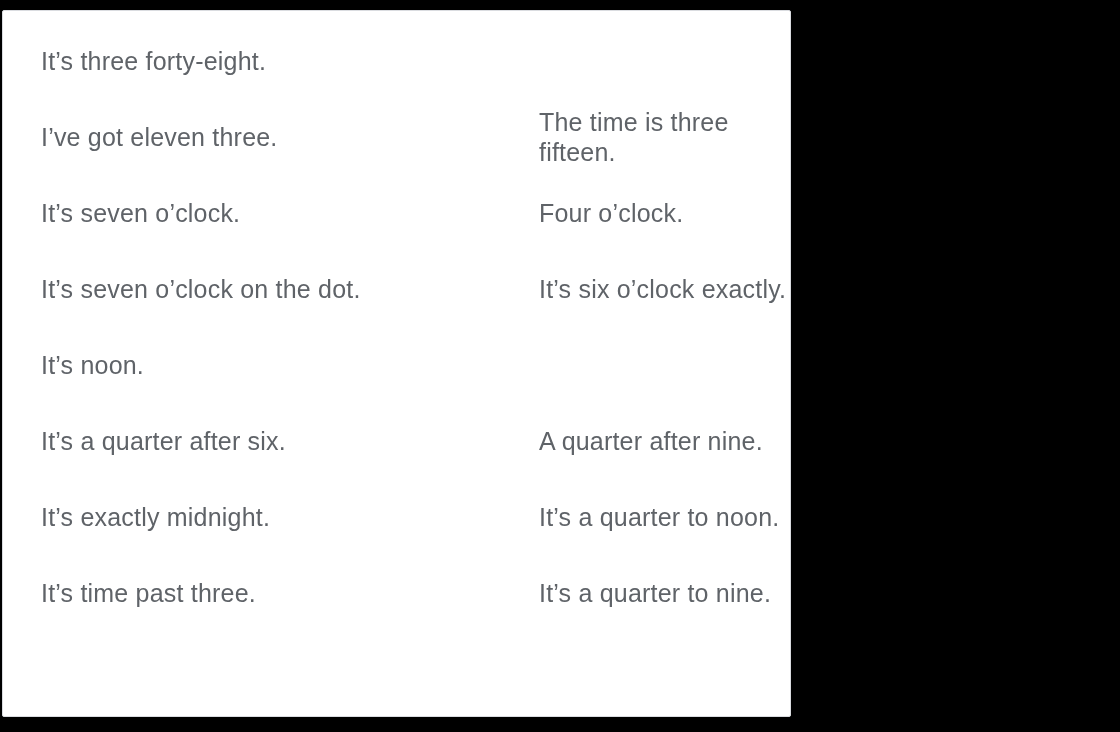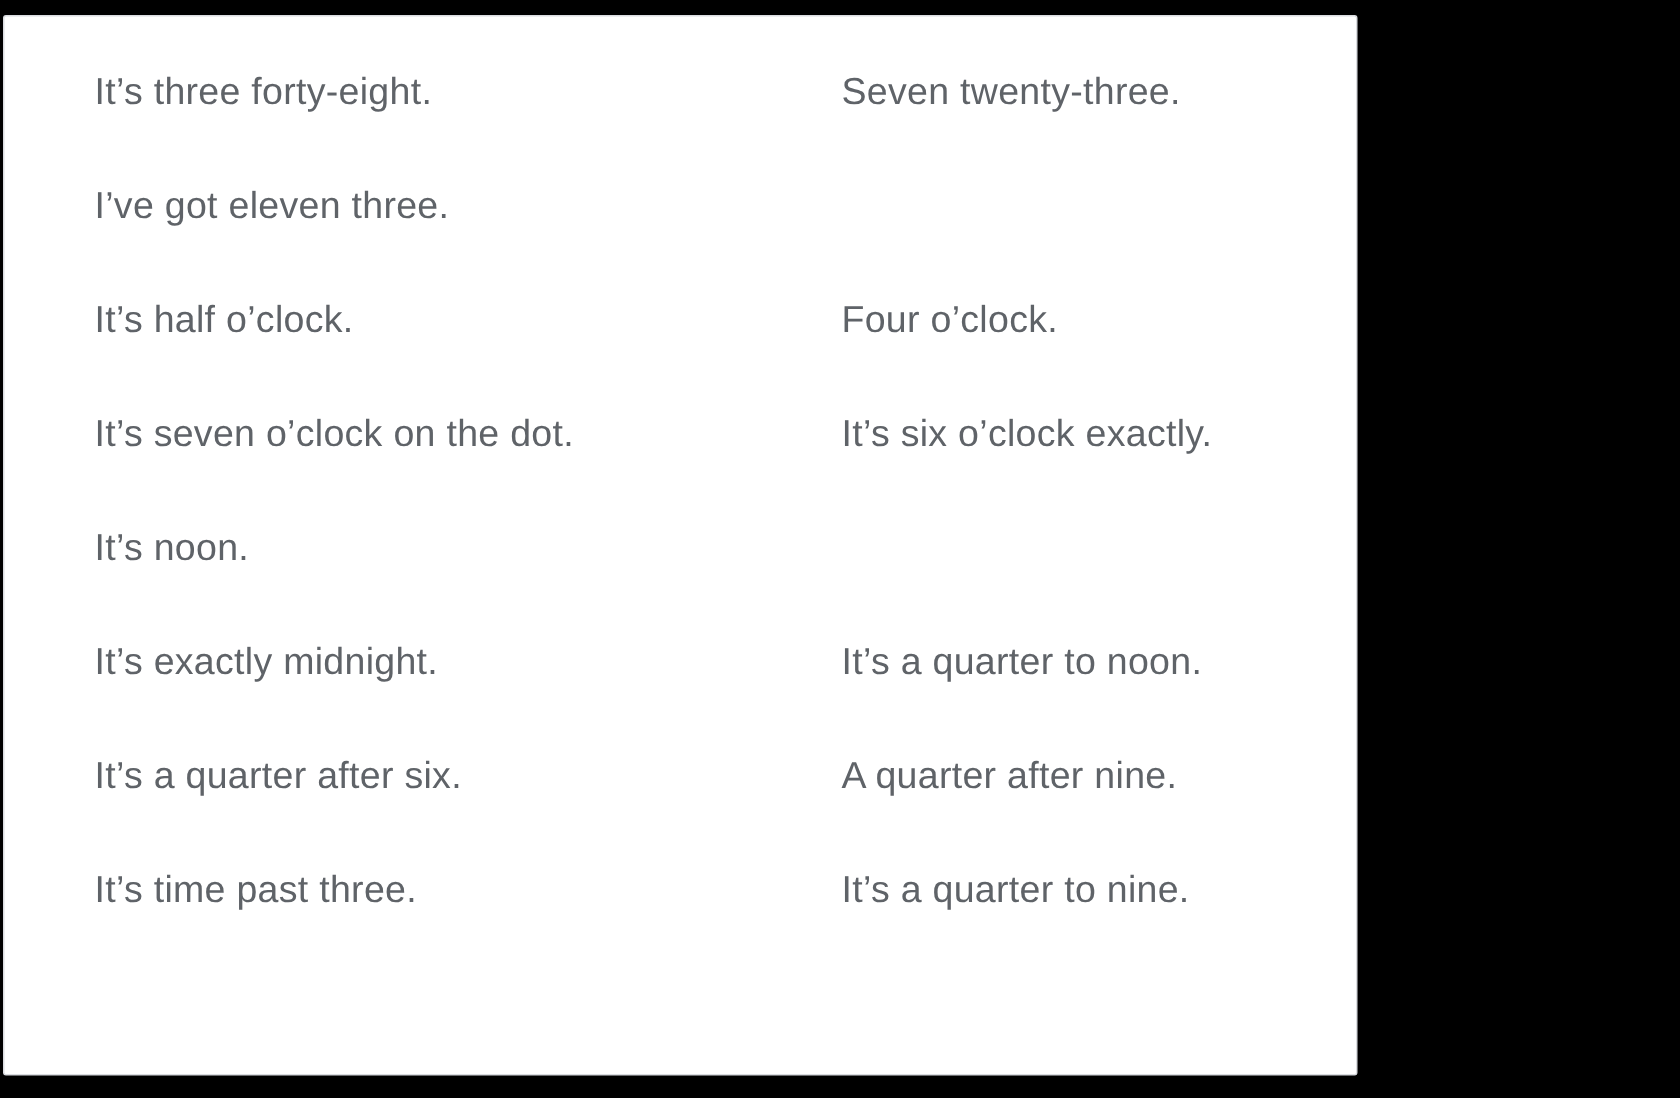--- a/index.html
+++ b/index.html
@@ -11,27 +11,27 @@
     height: 732px;
     background: #000000;
     position: relative;
     overflow: hidden;
     font-family: "Liberation Sans", sans-serif;
   }
   .card {
     position: absolute;
     left: 2px;
     top: 10px;
-    width: 903px;
+    width: 789px;
     height: 707px;
     box-sizing: border-box;
     background: #ffffff;
     border: 1px solid #dadce0;
     border-radius: 2px;
-    padding: 12px 0 0 60px;
+    padding: 12px 0 0 38px;
   }
   .phrase-row {
     display: flex;
     height: 76px;
     align-items: center;
   }
   .cell-left {
     width: 498px;
     flex: 0 0 498px;
   }
@@ -45,49 +45,49 @@
     letter-spacing: 0.2px;
   }
 </style>
 </head>
 <body>
 
 <div class="card">
 
   <div class="phrase-row">
     <div class="cell-left phrase">It’s three forty-eight.</div>
-    <div class="cell-right phrase">Seven twenty-three.</div>
   </div>
 
   <div class="phrase-row">
     <div class="cell-left phrase">I’ve got eleven three.</div>
+    <div class="cell-right phrase">The time is three fifteen.</div>
   </div>
 
   <div class="phrase-row">
-    <div class="cell-left phrase">It’s half o’clock.</div>
+    <div class="cell-left phrase">It’s seven o’clock.</div>
     <div class="cell-right phrase">Four o’clock.</div>
   </div>
 
   <div class="phrase-row">
     <div class="cell-left phrase">It’s seven o’clock on the dot.</div>
     <div class="cell-right phrase">It’s six o’clock exactly.</div>
   </div>
 
   <div class="phrase-row">
     <div class="cell-right phrase">It’s noon.</div>
   </div>
 
   <div class="phrase-row">
-    <div class="cell-left phrase">It’s exactly midnight.</div>
-    <div class="cell-right phrase">It’s a quarter to noon.</div>
+    <div class="cell-left phrase">It’s a quarter after six.</div>
+    <div class="cell-right phrase">A quarter after nine.</div>
   </div>
 
   <div class="phrase-row">
-    <div class="cell-left phrase">It’s a quarter after six.</div>
-    <div class="cell-right phrase">A quarter after nine.</div>
+    <div class="cell-left phrase">It’s exactly midnight.</div>
+    <div class="cell-right phrase">It’s a quarter to noon.</div>
   </div>
 
 
   <div class="phrase-row">
     <div class="cell-left phrase">It’s time past three.</div>
     <div class="cell-right phrase">It’s a quarter to nine.</div>
   </div>
 
 </div>
 

